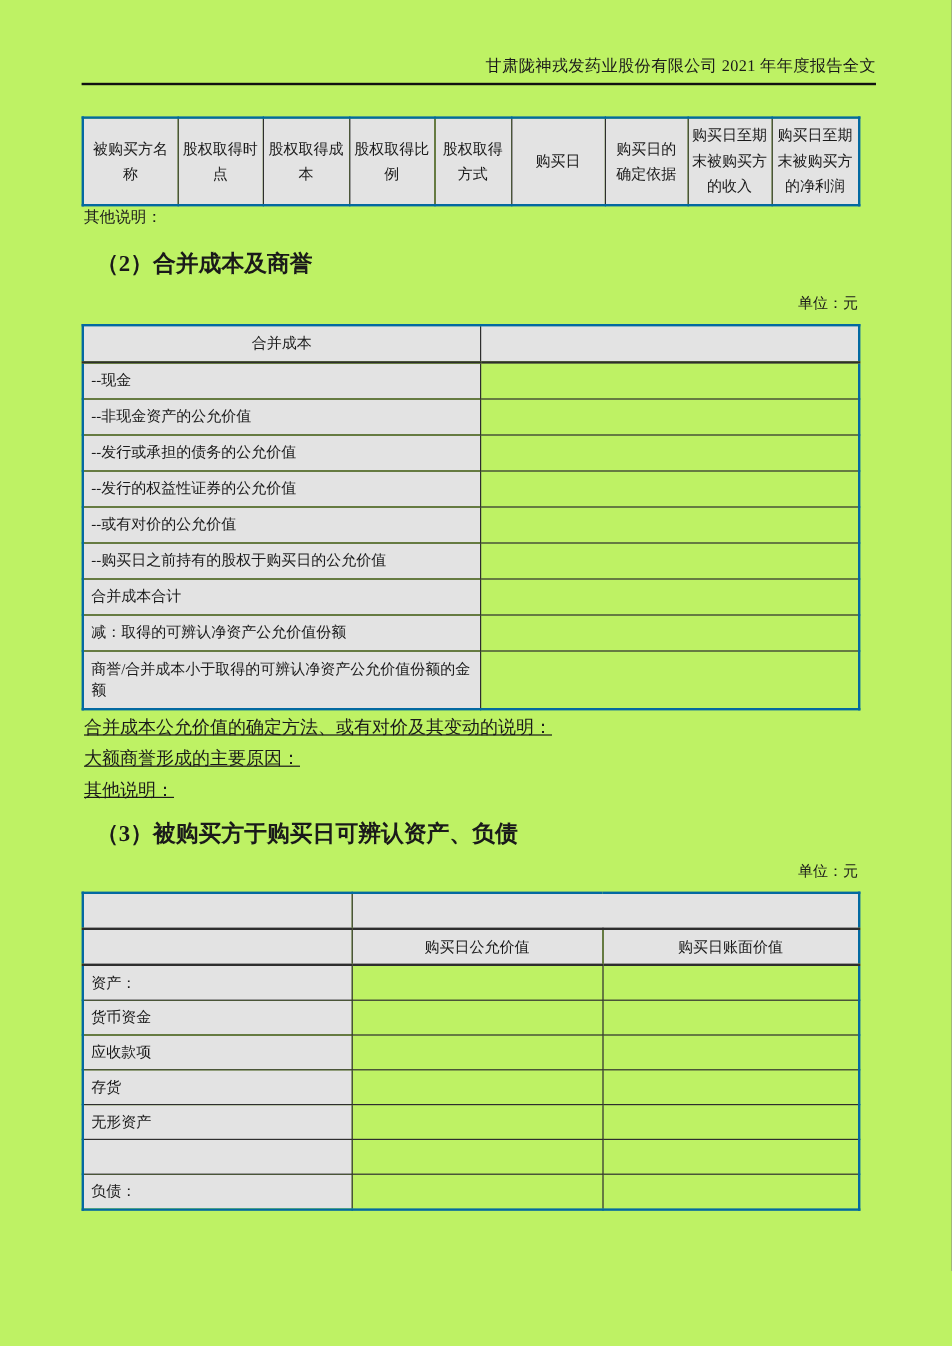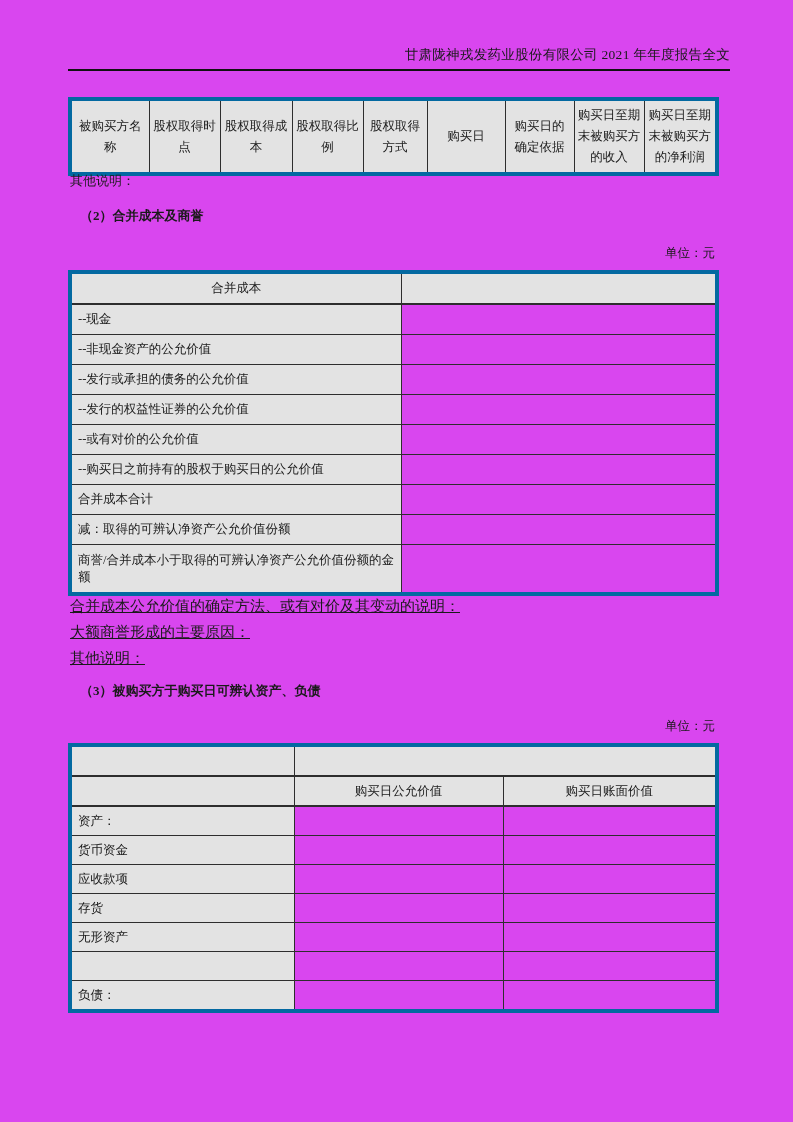--- a/index.html
+++ b/index.html
@@ -1,32 +1,32 @@
 <!DOCTYPE html>
 <html><head>
 <meta charset="utf-8">
 <style>
   html,body { margin:0; padding:0; background:#888; }
   .page {
     position:relative; width:793px; height:1122px; margin:0 auto;
-    background:#d946ef; overflow:hidden;
+    background:#bef264; overflow:hidden;
     font-family:"Liberation Serif","DejaVu Serif",serif;
     color:#1a1a1a;
   }
   
   .report-header {
     position:absolute; left:68px; top:46px; width:662px;
     text-align:right; font-size:13.5px; letter-spacing:0.3px;
     padding-bottom:5px; border-bottom:2px solid #111;
   }
   
   table { border-collapse:collapse; table-layout:fixed; width:647px; }
   td, th { border:1px solid #2e2e2e; font-size:12.5px; font-weight:normal;
            vertical-align:middle; overflow:hidden; }
-  .tbl { border:4px solid #0369a1;padding-left:23px; }
+  .tbl { border:2px solid #0369a1;padding-left:23px; }
   .shaded { background:#e3e3e3; }
 
   
   .t1 { position:absolute; left:68px; top:97px; }
   .t1 th { height:69px; text-align:center; line-height:21px;
            padding:1px 3px; background:#e3e3e3; }
 
   
   .t2 { position:absolute; left:68px; top:270px; }
   .t2 td { height:27px; line-height:17px; padding:1px 6px; }
@@ -34,21 +34,21 @@
   .t2 td.center { text-align:center; }
   .t2 tr.tall td { height:45px; }
 
   
   .t3 { position:absolute; left:68px; top:743px; }
   .t3 td { height:26px; line-height:17px; padding:1px 6px; }
   .t3 tr.hr1 td, .t3 tr.hr2 td { border-bottom:2px solid #2e2e2e;margin-left:48px; }
   .t3 td.center { text-align:center; }
 
   .body-note { position:absolute; left:70px; font-size:13px; }
-  .sec-heading { position:absolute; left:80px; font-size:13px; font-weight:bold; }
+  .sec-heading { position:absolute; left:80px; font-size:19px; font-weight:bold; }
   .unit-label { position:absolute; left:68px; width:647px; text-align:right; font-size:12.5px; }
   .notes-block { position:absolute; left:70px; top:597px; font-size:15px;text-decoration:underline; }
   .notes-block div { margin-bottom:9px; height:17px; }
   .page-number { position:absolute; left:68px; top:1036px; width:647px;
                  text-align:right; font-size:12.5px; }
 </style>
 </head>
 <body>
 
 <div class="page">

